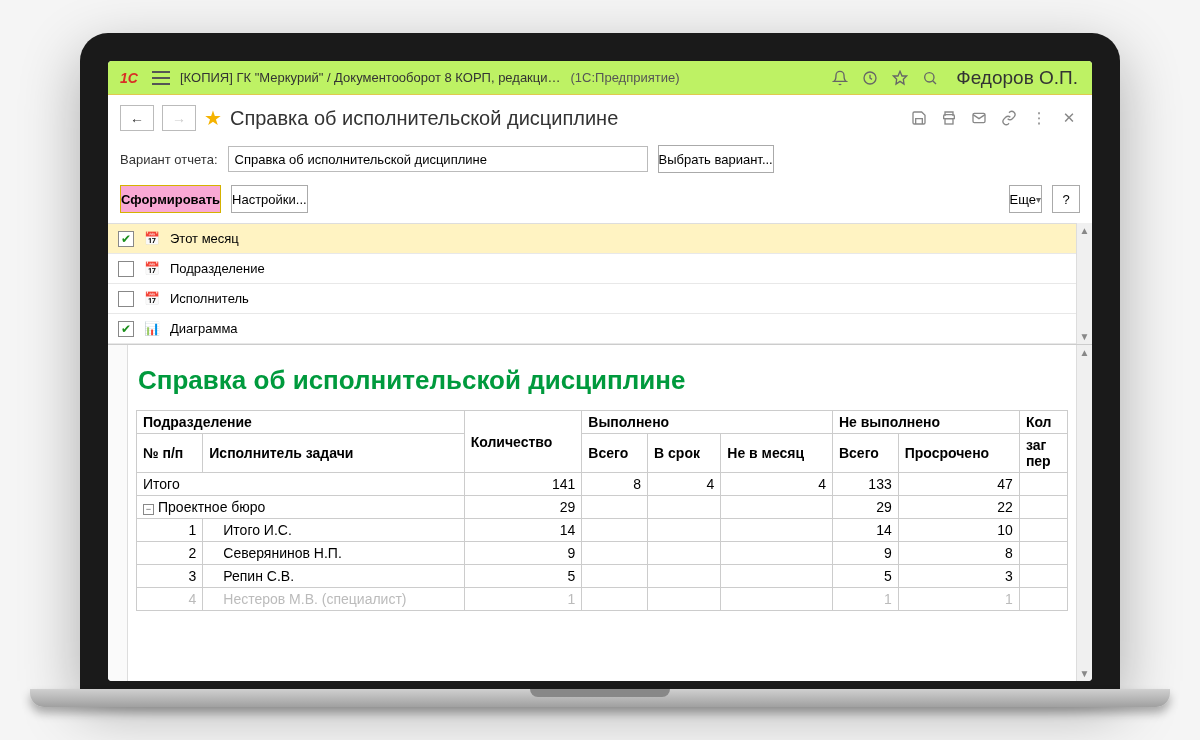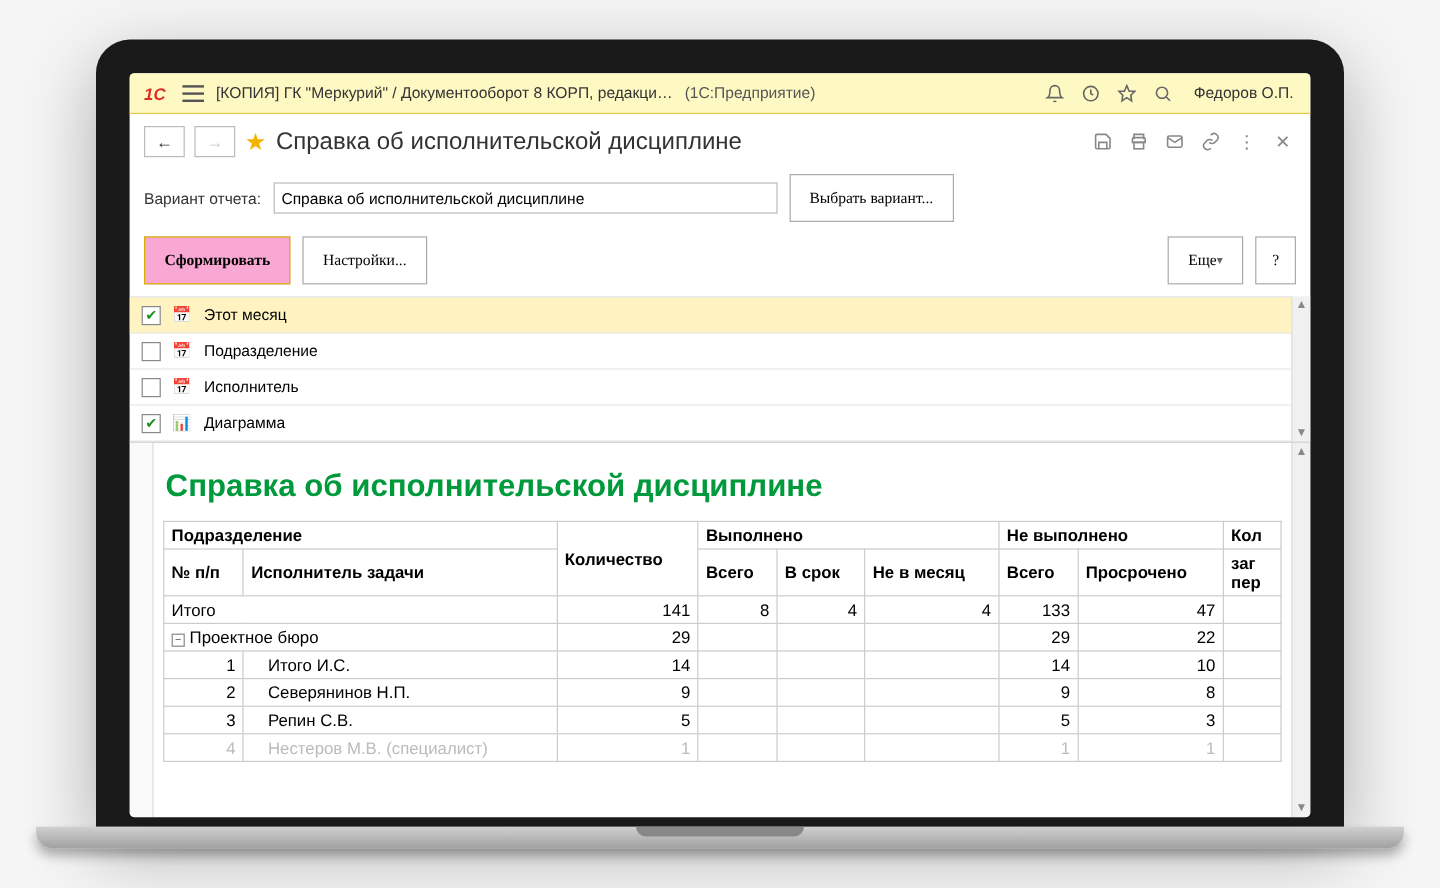--- a/index.html
+++ b/index.html
@@ -44,21 +44,21 @@
     border-radius: 0 0 8px 8px;
     position: absolute;
     left: 50%;
     transform: translateX(-50%);
     top: 0;
   }
   .laptop-wrap { display:flex; flex-direction:column; align-items:center; }
 
   
   .titlebar {
-    background: #fef9c3;
+    background: #bef264;
     height: 34px;
     display: flex;
     align-items: center;
     padding: 0 8px;
     gap: 10px;
     font-size: 13px;
     color: #333;
     border-bottom: 1px solid #e0c94f;
   }
   .logo-1c {
@@ -73,21 +73,21 @@
     cursor:pointer;
   }
   .hamburger span { height:2px; background:#555; }
   .title-text { flex-shrink:1; white-space:nowrap; overflow:hidden; text-overflow:ellipsis; }
   .title-platform { color:#555; }
   .titlebar-spacer { flex:1; }
   .titlebar-icon {
     width:20px; height:20px; display:flex; align-items:center; justify-content:center;
     cursor:pointer; color:#666;
   }
-  .user-label { font-size:13px; color:#333; padding:0 6px;text-align:center; }
+  .user-label { font-size:19px; color:#333; padding:0 6px;text-align:center; }
 
   
   .doc-header {
     display:flex; align-items:center; gap:8px;
     padding: 10px 12px 8px 12px;
     border-bottom: none;
   }
   .nav-btn {
     width:34px; height:26px; border:1px solid #bbb; background:#fff;
     display:flex; align-items:center; justify-content:center; cursor:pointer;
@@ -107,22 +107,22 @@
     display:flex; align-items:center; gap:10px;
     padding: 6px 12px;
     font-size:13px;
   }
   .variant-label { color:#333; }
   .variant-input {
     flex:0 0 420px; height:26px; border:1px solid #bbb; padding:0 6px;
     font-size:13px;
   }
   .btn {
-    height:40px; padding:0 16px; border:1px solid #aaa; background:#fff;
-    font-size:13px; cursor:pointer; display:flex; align-items:center;font-family:Liberation Serif, serif;
+    height:28px; padding:0 0; border:1px solid #aaa; background:#fff;
+    font-size:13px; cursor:pointer; display:flex; align-items:center;
   }
 
   
   .action-row {
     display:flex; align-items:center; gap:10px;
     padding: 6px 12px 10px 12px;
     font-size:13px;
   }
   .btn-primary {
     background:#f9a8d4; border:1px solid #d4b200; font-weight:bold;

